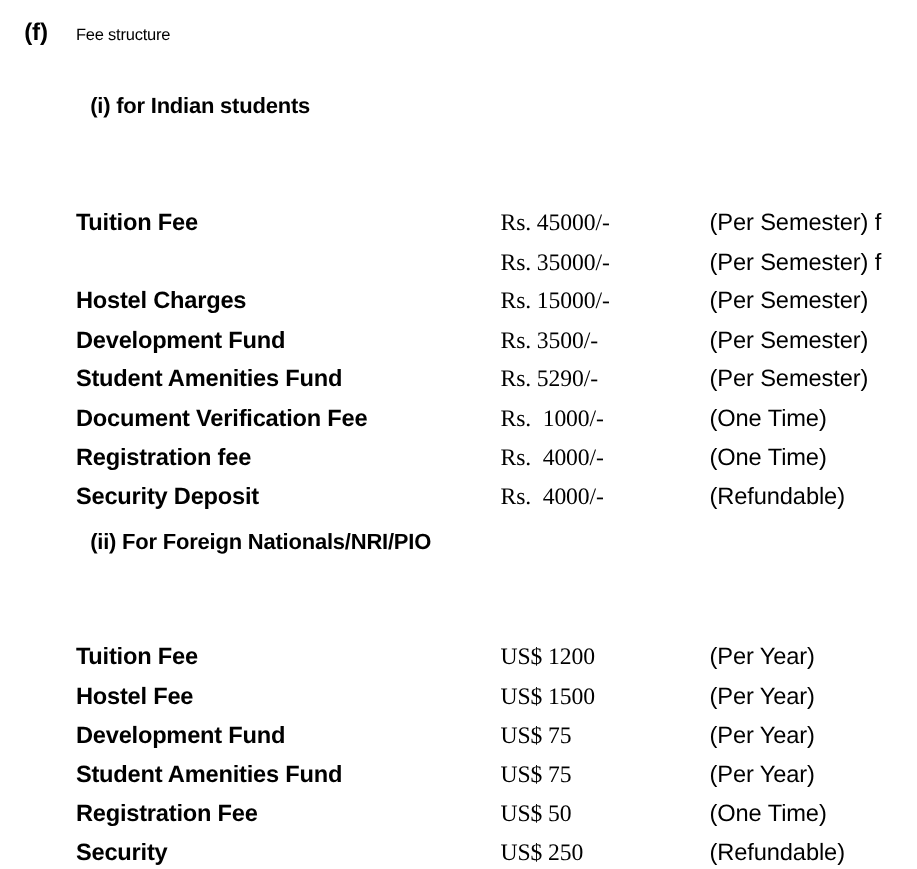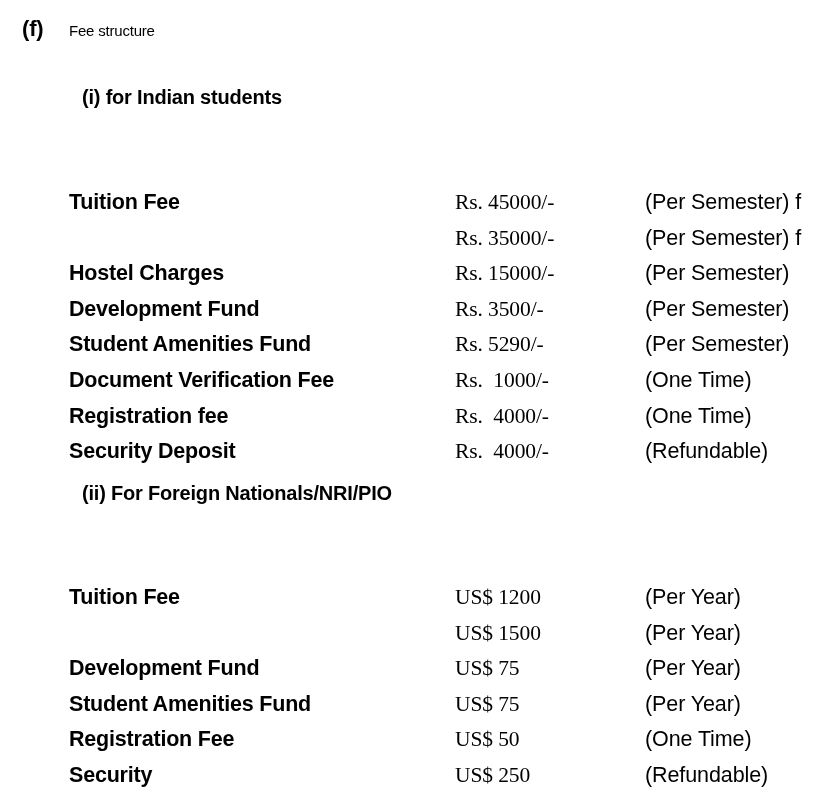--- a/index.html
+++ b/index.html
@@ -155,20 +155,21 @@
 
   <div class="sub-head" id="subhead-foreign">(ii) For Foreign Nationals/NRI/PIO</div>
 
   <div class="fee-table" id="fee-table-foreign">
       <div class="fee-row">
         <span class="col-label">Tuition Fee</span>
         <span class="col-amount">US$ 1200</span>
         <span class="col-note">(Per Year)</span>
       </div>
       <div class="fee-row">
+        <span class="col-label">Hostel Fee</span>
         <span class="col-amount">US$ 1500</span>
         <span class="col-note">(Per Year)</span>
       </div>
       <div class="fee-row">
         <span class="col-label">Development Fund</span>
         <span class="col-amount">US$ 75</span>
         <span class="col-note">(Per Year)</span>
       </div>
       <div class="fee-row">
         <span class="col-label">Student Amenities Fund</span>

